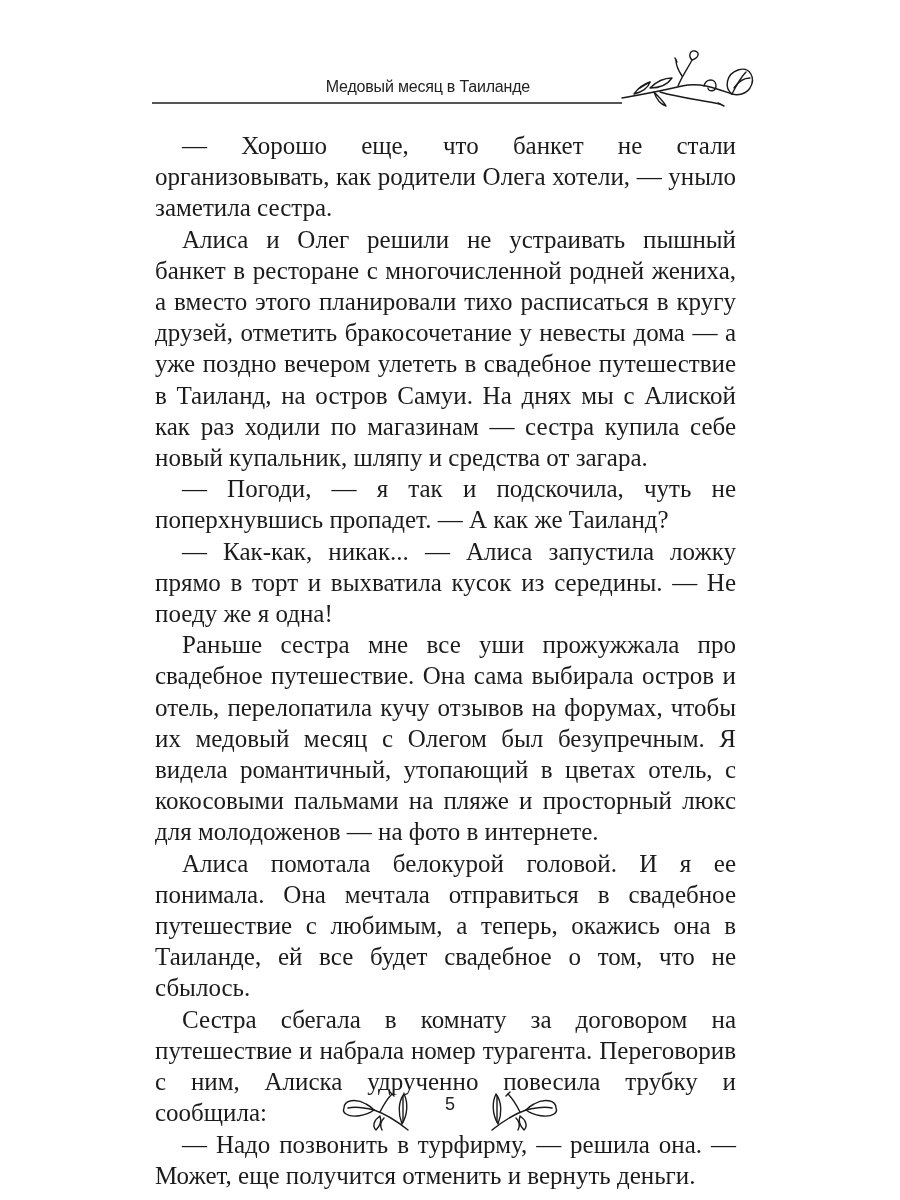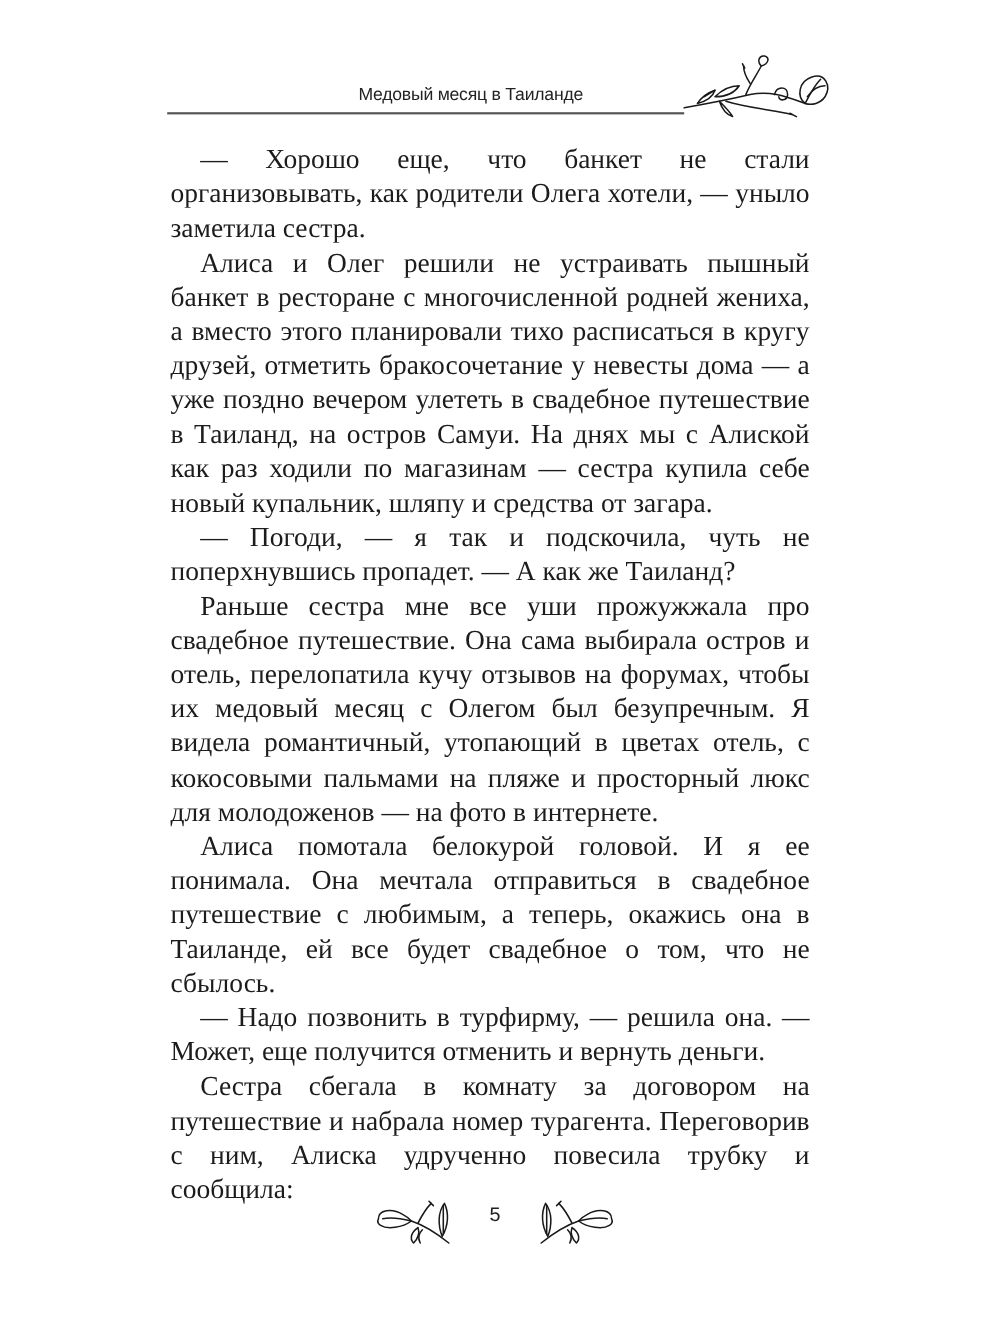--- a/index.html
+++ b/index.html
@@ -140,24 +140,25 @@
 
     <path d="M112 46 C 104 40, 106 26, 118 22 C 130 18, 136 30, 130 40 C 126 46, 118 48, 112 46"></path>
     <path d="M112 46 C 116 38, 120 30, 126 24"></path>
     <path d="M114 40 C 118 34, 124 30, 130 30"></path>
   </svg>
 
   <div class="body-text">
     <p>— Хорошо еще, что банкет не стали организовывать, как родители Олега хотели, — уныло заметила сестра.</p>
     <p>Алиса и Олег решили не устраивать пышный банкет в ре­сторане с многочисленной родней жениха, а вместо этого пла­нировали тихо расписаться в кругу друзей, отметить бракосо­четание у невесты дома — а уже поздно вечером улететь в свадебное путешествие в Таиланд, на остров Самуи. На днях мы с Алиской как раз ходили по магазинам — сестра купила себе новый купальник, шляпу и средства от загара.</p>
     <p>— Погоди, — я так и подскочила, чуть не поперхнувшись пропадет. — А как же Таиланд?</p>
+    <p>— Как-как, никак... — Алиса запустила ложку прямо в торт и выхватила кусок из середины. — Не поеду же я одна!</p>
     <p>Раньше сестра мне все уши прожужжала про свадебное пу­тешествие. Она сама выбирала остров и отель, перелопатила кучу отзывов на форумах, чтобы их медовый месяц с Олегом был безупречным. Я видела романтичный, утопающий в цве­тах отель, с кокосовыми пальмами на пляже и просторный люкс для молодоженов — на фото в интернете.</p>
     <p>Алиса помотала белокурой головой. И я ее понимала. Она мечтала отправиться в свадебное путешествие с любимым, а теперь, окажись она в Таиланде, ей все будет свадебное о том, что не сбылось.</p>
+    <p>Сестра сбегала в комнату за договором на путешествие и набрала номер турагента. Переговорив с ним, Алиска удру­ченно повесила трубку и сообщила:</p>
     <p>— Надо позвонить в турфирму, — решила она. — Может, еще получится отменить и вернуть деньги.</p>
-    <p>Сестра сбегала в комнату за договором на путешествие и набрала номер турагента. Переговорив с ним, Алиска удру­ченно повесила трубку и сообщила:</p>
   </div>
 
   <div class="footer">
     <svg class="footer-ornament-left" viewBox="0 0 82 52">
       <path d="M4 26 C 4 18, 16 16, 26 22 C 30 24, 32 26, 34 28 C 26 34, 12 36, 6 32 C 3 30, 3 28, 4 26"></path>
       <path d="M8 26 C 16 24, 26 26, 34 28"></path>
       <path d="M34 28 C 46 32, 58 40, 68 48"></path>
       <path d="M40 30 C 44 22, 48 16, 52 12"></path>
       <line x1="50" y1="10" x2="54" y2="14"></line>
       <path d="M40 34 C 34 38, 32 44, 36 48 C 40 44, 42 40, 40 34"></path>

